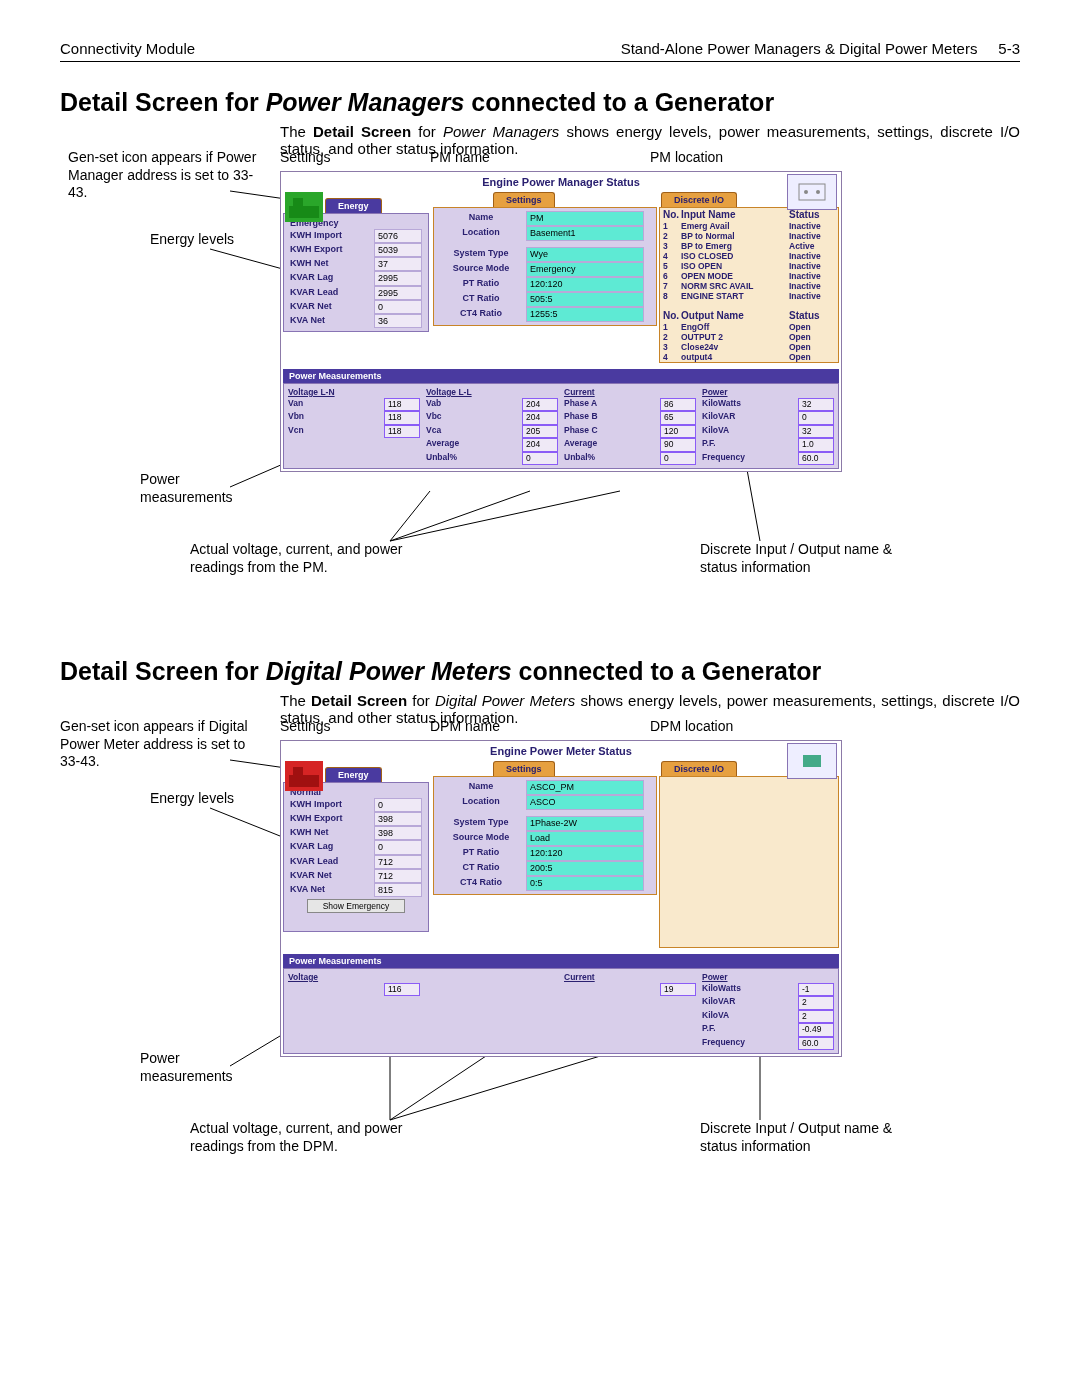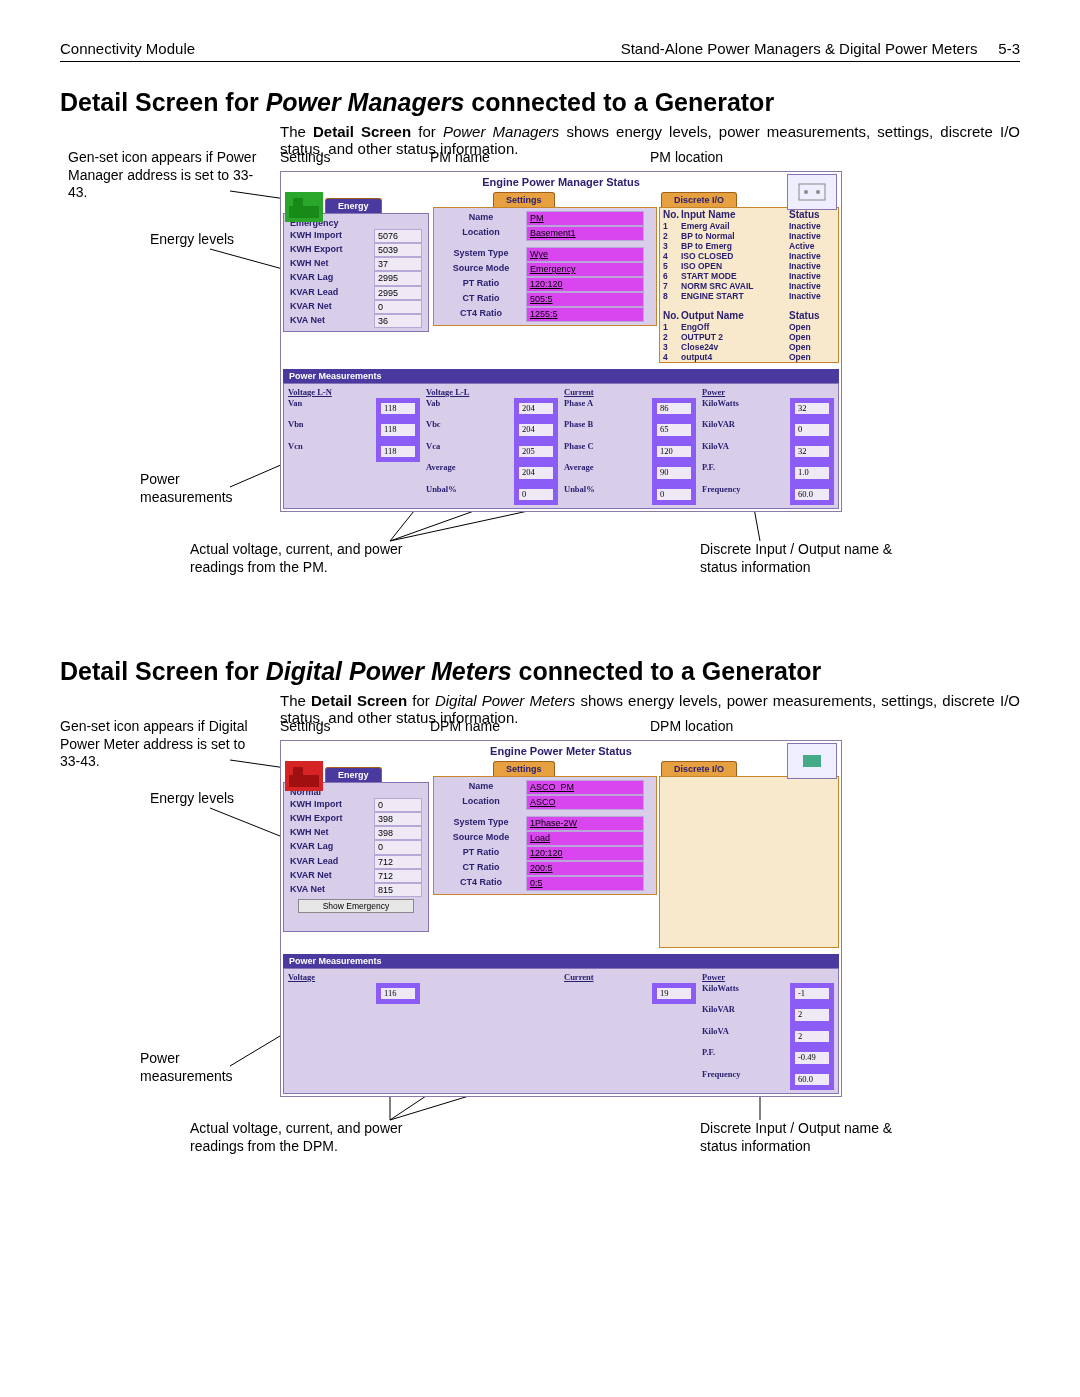--- a/index.html
+++ b/index.html
@@ -155,27 +155,26 @@
     display: flex;
     padding: 0 2px;
     line-height: 1.45;
   }
   .settings-panel .body .srow .lab {
     width: 82px;
     text-align: center;
     padding-right: 4px;
   }
   .settings-panel .body .srow .val {
-    background: #d946ef;
+    background: #5eead4;
     border: 1px solid #b8a8d8;
     padding: 0 3px;
     min-width: 110px;
     color: #000;
     font-weight: normal;
-    text-decoration: underline;
   }
   .discrete-panel {
     border: 1px solid #c88428;
     background: #f9e9cc;
     width: 178px;
     margin: 0 2px 4px 0;
   }
   .discrete-panel .hdr, .discrete-panel .hdr2 {
     display: grid;
     grid-template-columns: 18px 1fr 46px;
@@ -216,45 +215,44 @@
     border: 1px solid #8874b4;
     background: #d8ceea;
     margin: 0 2px 2px 2px;
     padding: 3px 4px;
     color: #2a2070;
     font-weight: bold;
     display: grid;
     grid-template-columns: repeat(4, 1fr);
     column-gap: 6px;
     font-size: 8.5px;
-    font-family: Liberation Serif, serif;
   }
   .pm-grid .col .h { text-decoration: underline; padding-bottom: 1px; }
   .pm-grid .col .r {
     display: flex;
     justify-content: space-between;
     line-height: 1.35;
   }
   .pm-grid .col .r .v {
     background: #efe9f6;
-    border: 5px solid #8b5cf6;
+    border: 1px solid #8b5cf6;
     padding: 0 3px;
     min-width: 28px;
     color: #000;
     font-weight: normal;
     text-align: left;
   }
   .show-btn {
     background: #e6e6e6;
     border: 1px solid #888;
     padding: 1px 6px;
     font-size: 8.5px;
     margin: 2px auto 15px auto;
     display: block;
-    width: 116px;
+    width: 98px;
     text-align: center;
     color: #000;
     font-weight: normal;
   }
   
   .top-labels {
     position: absolute;
     left: 220px;
     top: -22px;
     width: 560px;
@@ -434,21 +432,21 @@
               <span>ISO CLOSED</span>
               <span>Inactive</span>
             </div>
             <div class="drow">
               <span>5</span>
               <span>ISO OPEN</span>
               <span>Inactive</span>
             </div>
             <div class="drow">
               <span>6</span>
-              <span>START MODE</span>
+              <span>OPEN MODE</span>
               <span>Inactive</span>
             </div>
             <div class="drow">
               <span>7</span>
               <span>NORM SRC AVAIL</span>
               <span>Inactive</span>
             </div>
             <div class="drow">
               <span>8</span>
               <span>ENGINE START</span>

